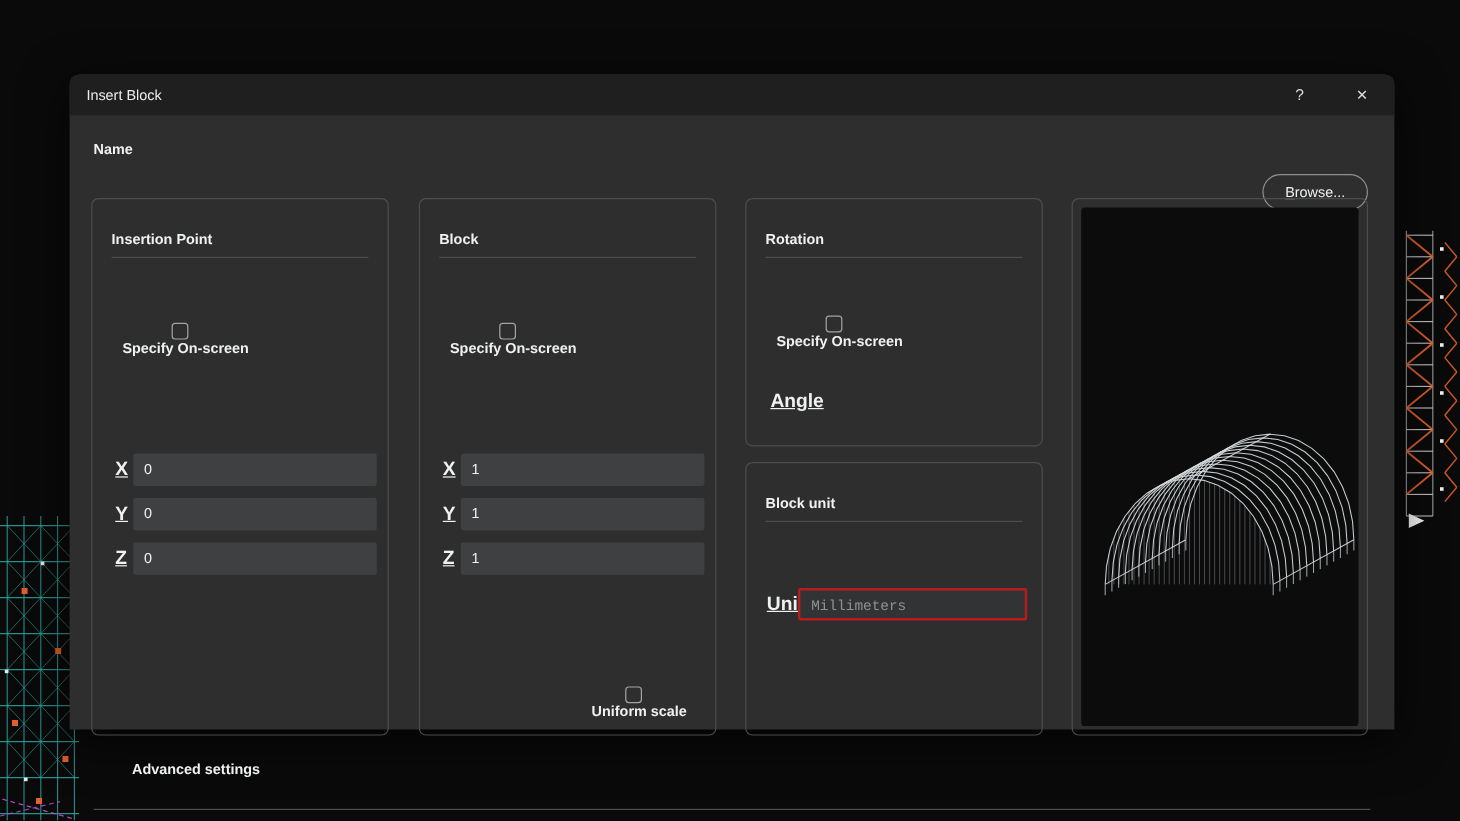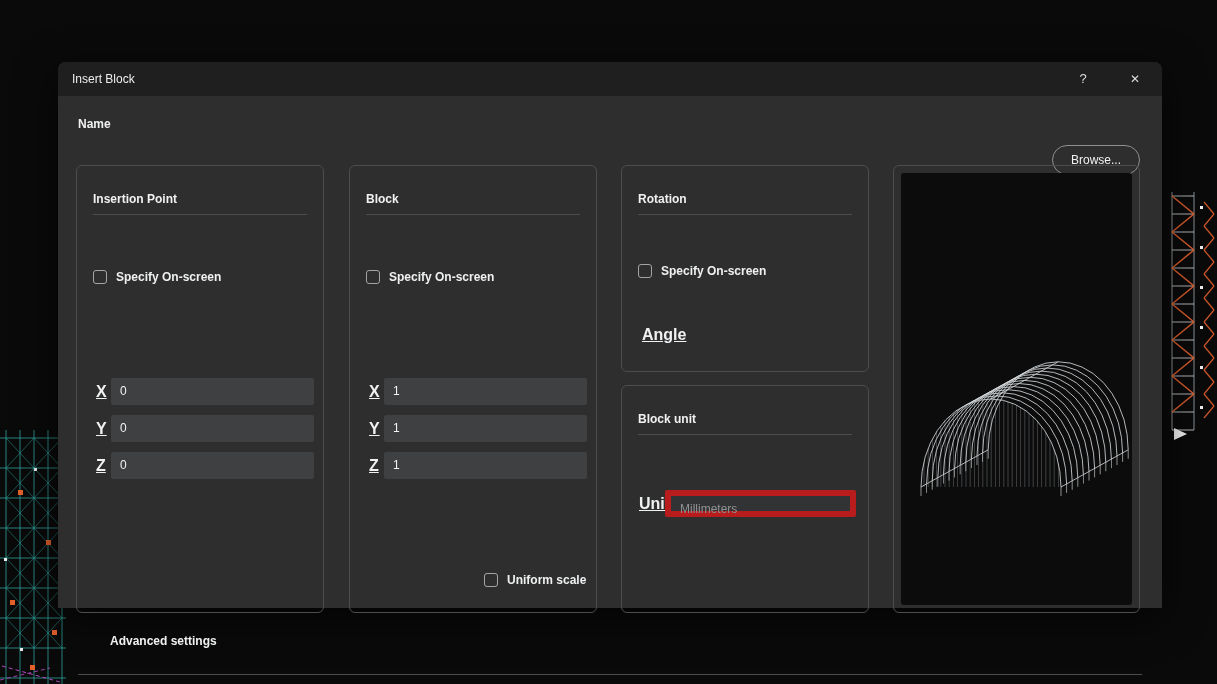--- a/index.html
+++ b/index.html
@@ -38,30 +38,30 @@
 
   .group { position:absolute; border:1px solid #4b4d4f; border-radius:6px; background:transparent; }
   .g1 { left:18px;  top:103px; width:248px; height:448px; }
   .g2 { left:291px; top:103px; width:248px; height:448px; }
   .g3 { left:563px; top:103px; width:248px; height:207px; }
   .g4 { left:563px; top:323px; width:248px; height:228px; }
 
   .gtitle { position:absolute; left:16px; top:26px; font-size:12px; font-weight:bold; color:#f0f1f2; }
   .hairline { position:absolute; left:16px; right:16px; top:48px; height:1px; background:#4b4d4f; }
 
-  .checkrow { position:absolute; left:16px; height:16px; display:flex; align-items:center; }
+  .checkrow { position:absolute; left:16px; height:16px; display:flex; align-items:center;flex-direction:column; }
   .cbox { width:14px; height:14px; border:1px solid #a2a4a6; border-radius:3px; background:transparent; flex:0 0 auto; }
   .clabel { margin-left:9px; font-size:12px; font-weight:bold; color:#eff0f1; white-space:nowrap; }
 
   .frow { position:absolute; left:0; height:27px; width:100%; }
   .flbl { position:absolute; left:19px; top:0; line-height:27px; font-size:16px; font-weight:bold; color:#f0f1f2;text-decoration:underline; }
   .field { position:absolute; left:34px; top:0; width:203px; height:27px; background:#3f4042;
            border-radius:2px; }
   .field span { display:block; padding-left:9px; line-height:27px; font-size:12px; color:#f2f3f4; }
-  .field.disabled { background:#323334; border:6px solid #b91c1c; }
+  .field.disabled { background:#323334; border:2px solid #b91c1c;font-family:Liberation Mono, monospace; }
   .field.disabled span { color:#8f9193; }
 
   .preview { position:absolute; left:835px; top:103px; width:247px; height:448px;
              border:1px solid #4b4d4f; border-radius:6px; }
   .preview-inner { position:absolute; left:7px; top:7px; right:7px; bottom:7px;
                    background:#0c0c0c; border-radius:3px; overflow:hidden; }
 
   .advrow { position:absolute; left:20px; top:572px; font-size:12px; font-weight:bold; color:#f0f1f2;margin-left:32px; }
   .adv-hairline { position:absolute; left:20px; right:20px; top:612px; height:1px; background:#4b4d4f; }
 </style>

